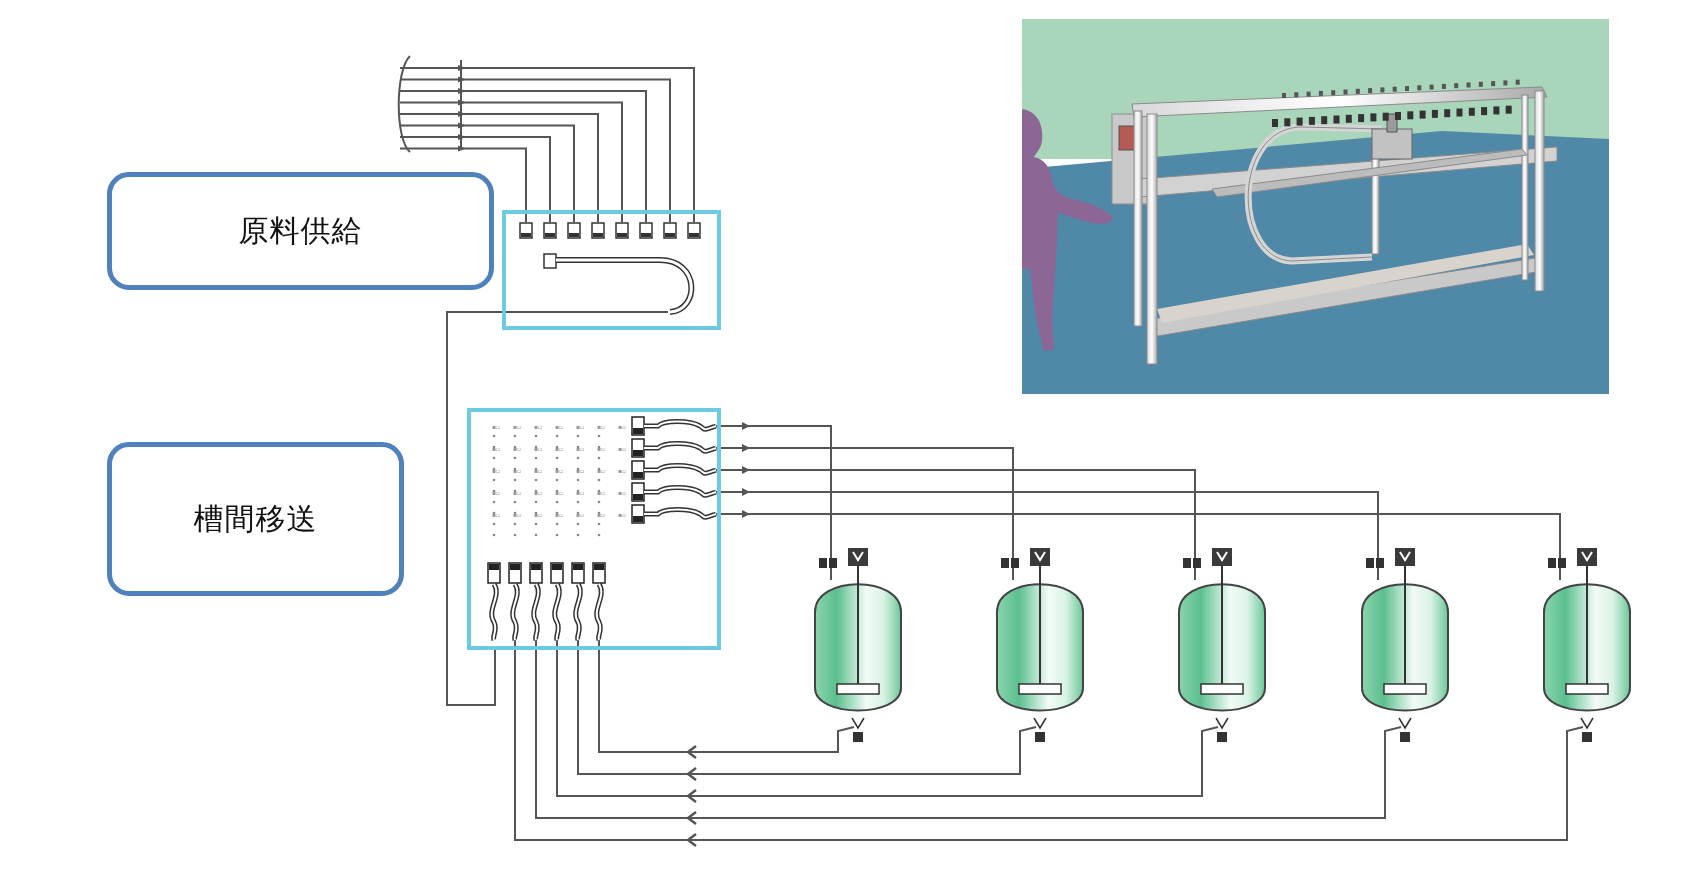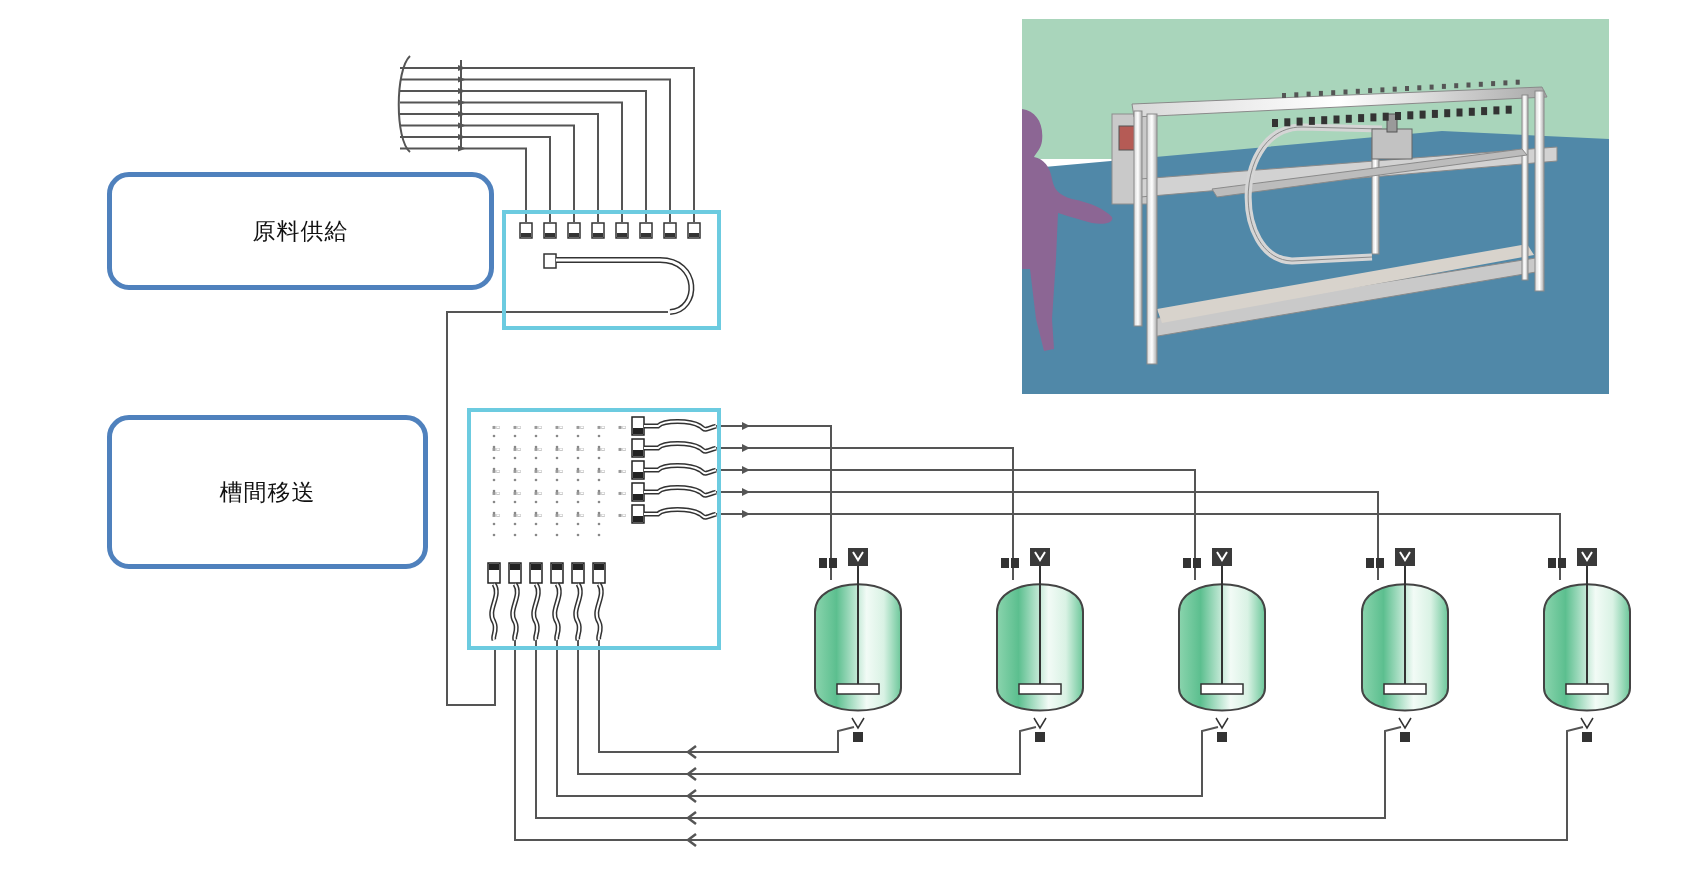--- a/index.html
+++ b/index.html
@@ -1,22 +1,22 @@
 <!DOCTYPE html>
 <html><head>
 <meta charset="utf-8">
 <style>
   html,body{margin:0;padding:0;background:#ffffff;}
   body{width:1681px;height:875px;position:relative;overflow:hidden;font-family:"DejaVu Sans",sans-serif;}
   #stage{position:absolute;left:0;top:0;width:1681px;height:875px;}
   .label-box{position:absolute;border:5px solid #4f81bd;border-radius:22px;background:#fff;
     display:flex;flex-direction:column;align-items:center;justify-content:center;box-sizing:border-box;}
-  .label-box span{font-size:23px;line-height:44px;color:#111;letter-spacing:1px;font-family:"DejaVu Sans",sans-serif;}
+  .label-box span{font-size:30px;line-height:44px;color:#111;letter-spacing:1px;font-family:"DejaVu Sans",sans-serif;}
   #box1{left:107px;top:172px;width:387px;height:118px;}
-  #box2{left:107px;top:415px;width:321px;height:154px;}
+  #box2{left:107px;top:442px;width:297px;height:154px;}
   #render{position:absolute;left:1022px;top:19px;width:587px;height:375px;overflow:hidden;}
 </style>
 </head>
 <body>
 
 <div id="stage">
   <svg id="diagram" width="1681" height="875" viewBox="0 0 1681 875" style="position:absolute;left:0;top:0;">
     <defs>
       <linearGradient id="tankGrad" x1="0" x2="1" y1="0" y2="0">
         <stop offset="0" stop-color="#8ad4ad"></stop>

